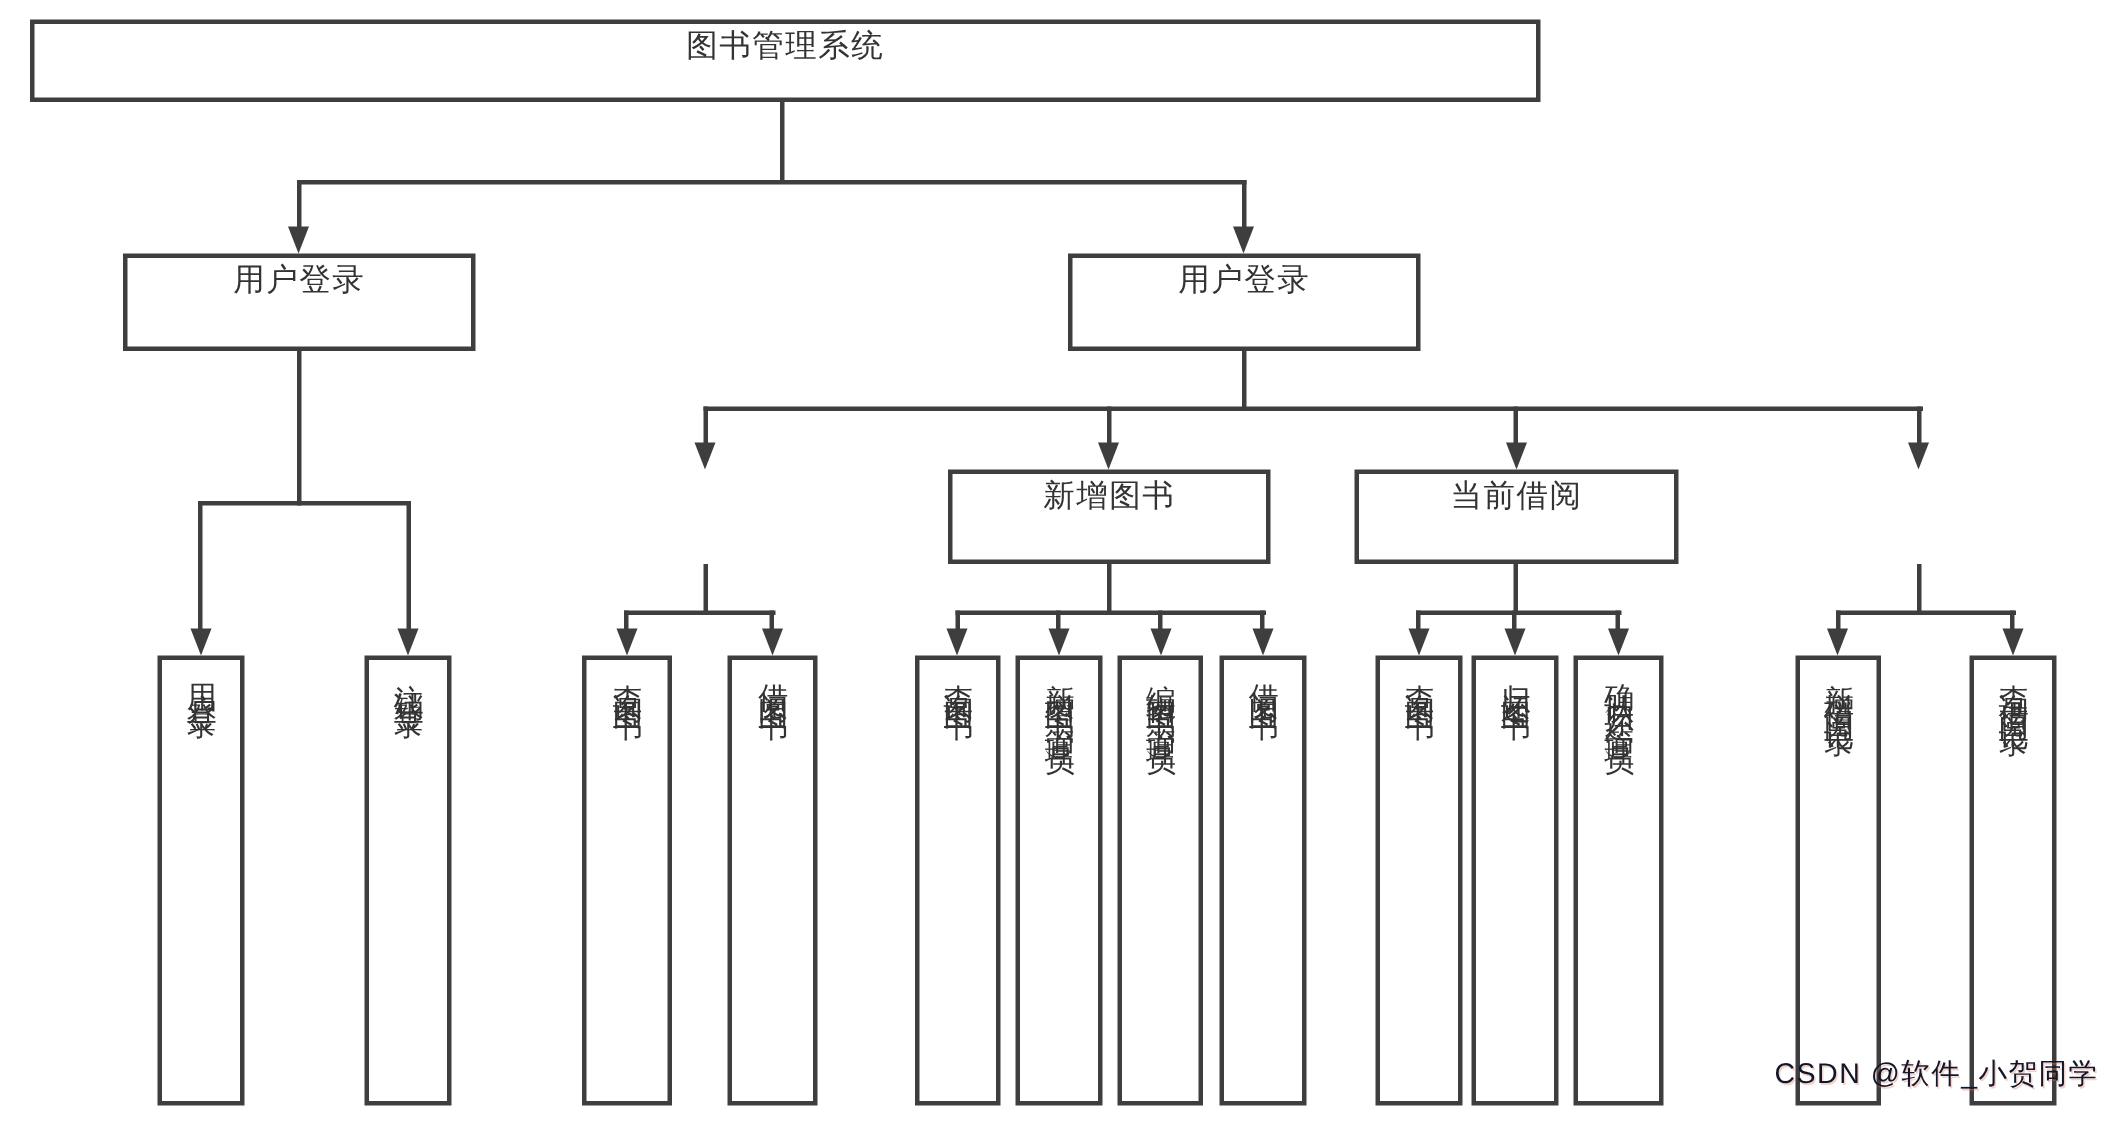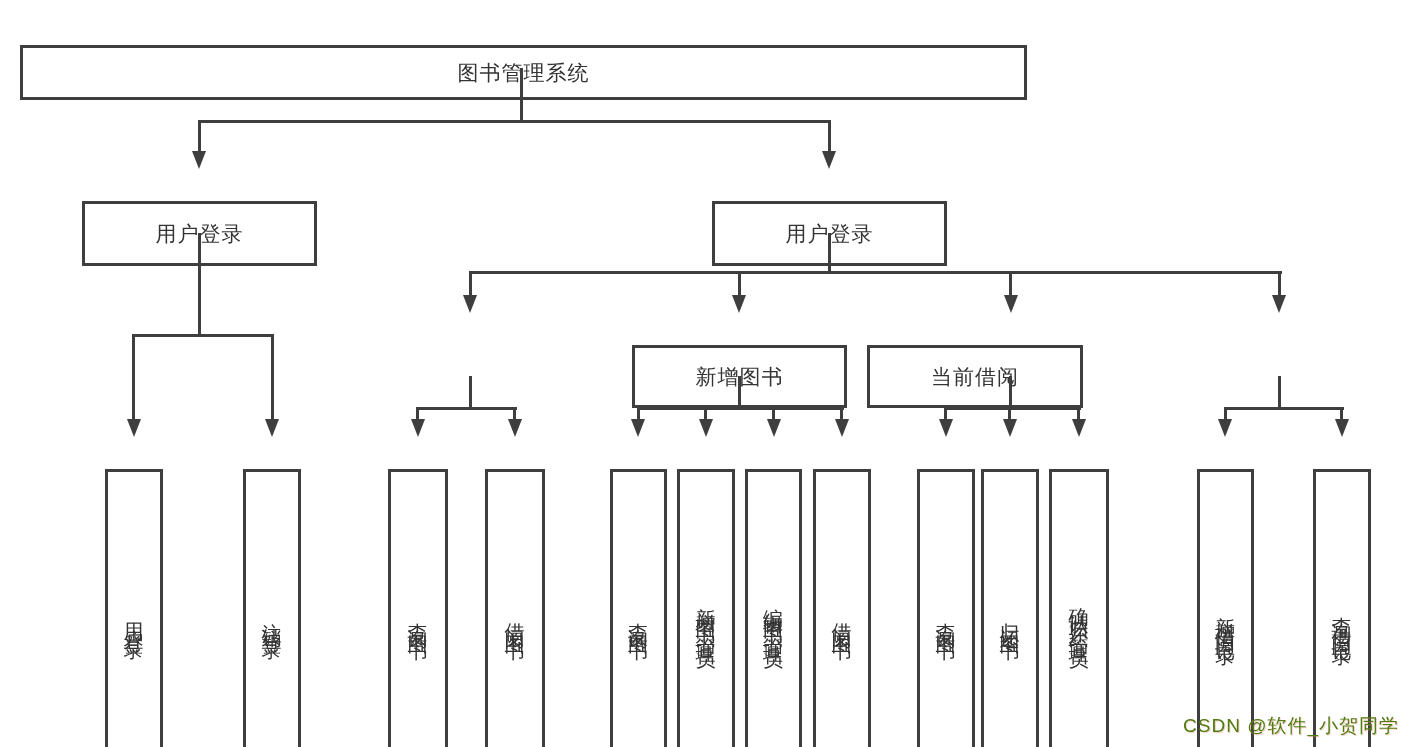--- a/index.html
+++ b/index.html
@@ -14,24 +14,23 @@
     height: 747px;
     background: #ffffff;
     overflow: hidden;
   }
   .box {
     position: absolute;
     box-sizing: border-box;
     border: 3px solid #3e3e3e;
     background: #ffffff;
     display: flex;
-    align-items: center;
+    align-items: flex-start;
     justify-content: center;
     color: #333333;
-    margin-top: 32px;
   }
   .box .lbl {
     font-size: 21px;
     letter-spacing: 1px;
     white-space: nowrap;
   }
   .box.leaf .lbl {
     writing-mode: vertical-rl;
     text-orientation: mixed;
     font-size: 20px;
@@ -53,23 +52,23 @@
     position: absolute;
     width: 0;
     height: 0;
     border-left: 7px solid transparent;
     border-right: 7px solid transparent;
     border-top: 18px solid #3e3e3e;
   }
   .watermark {
     position: absolute;
     right: 6px;
-    bottom: 8px;
+    bottom: 18px;
     font-size: 19px;
-    color: #4d7c0f;
+    color: #0f172a;
     letter-spacing: 1px;
     text-shadow: 1px 1px 0 rgba(235, 120, 100, 0.35);
     white-space: nowrap;
   }
 </style>
 </head>
 <body>
 
 <div id="canvas">
 
@@ -80,21 +79,21 @@
   <div class="box" style="left:82px;top:169px;width:235px;height:65px">
     <span class="lbl">用户登录</span>
   </div>
   <div class="box" style="left:712px;top:169px;width:235px;height:65px">
     <span class="lbl">用户登录</span>
   </div>
 
   <div class="box" style="left:632px;top:313px;width:215px;height:63px">
     <span class="lbl">新增图书</span>
   </div>
-  <div class="box" style="left:867px;top:313px;width:216px;height:63px">
+  <div class="box" style="left:903px;top:313px;width:216px;height:63px">
     <span class="lbl">当前借阅</span>
   </div>
 
   <div class="box leaf" style="left:105px;top:437px;width:58px;height:300px">
     <span class="lbl">用户登录</span>
   </div>
   <div class="box leaf" style="left:243px;top:437px;width:58px;height:300px">
     <span class="lbl">注销登录</span>
   </div>
 

